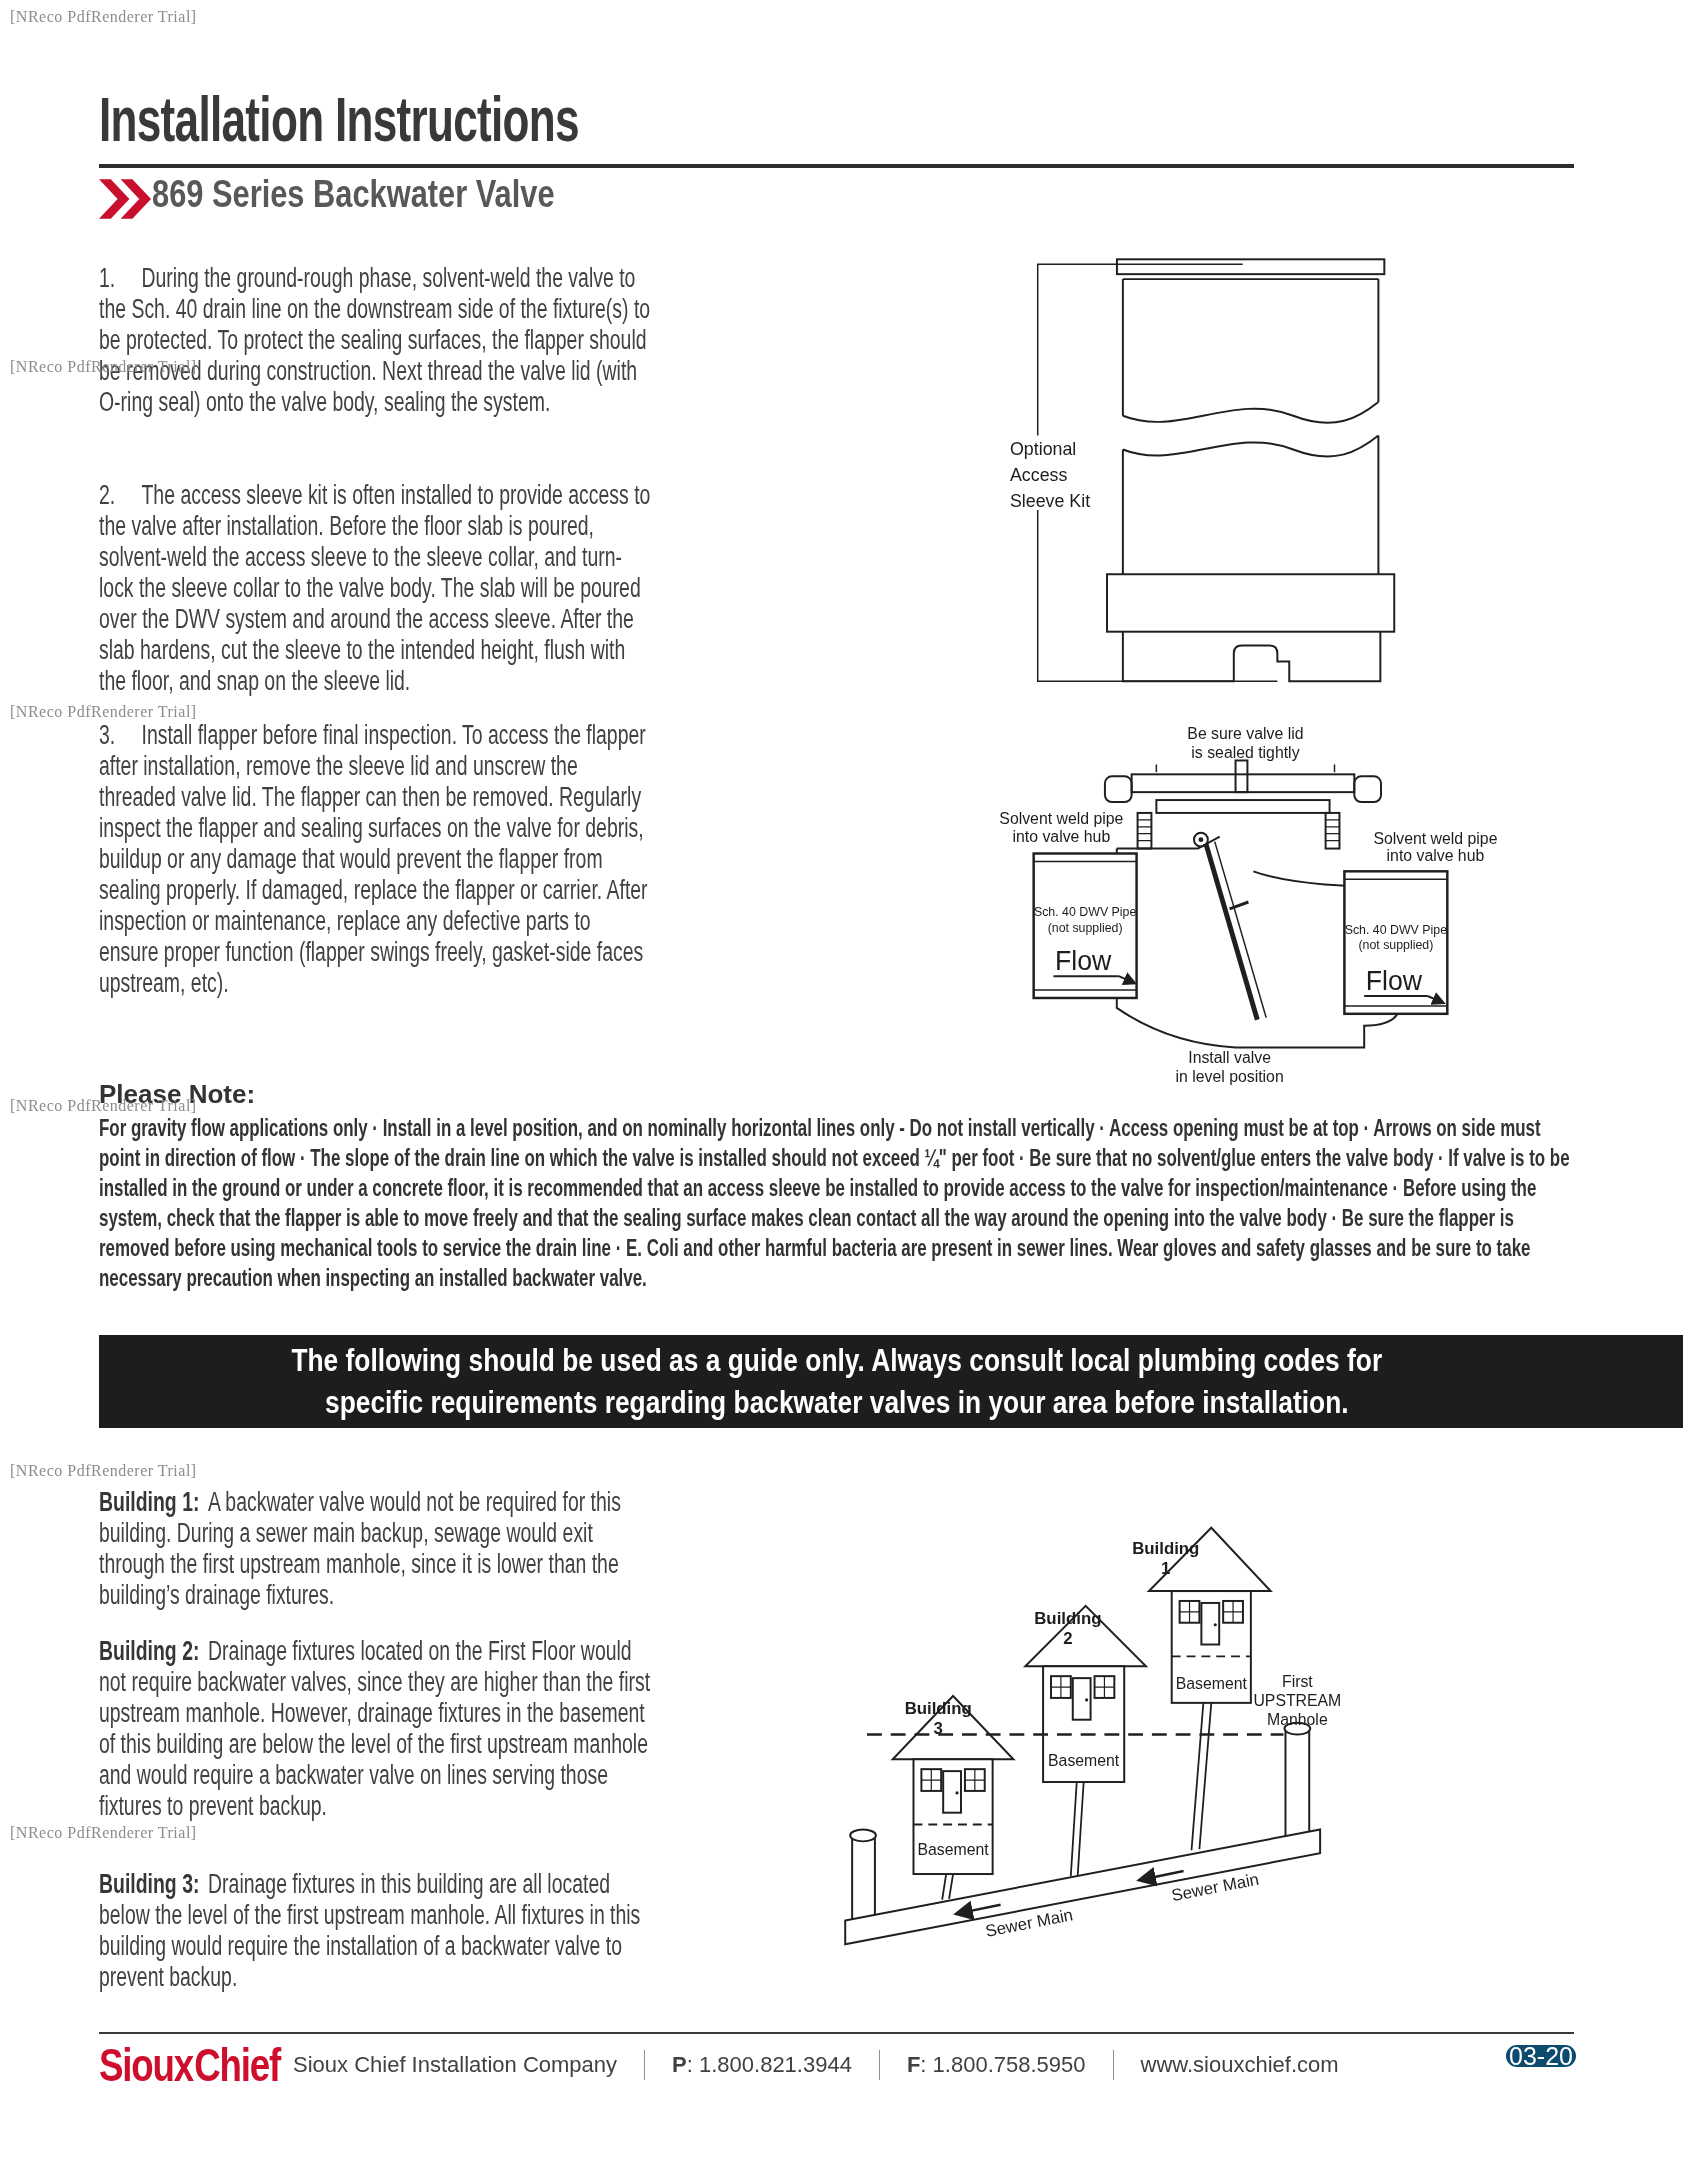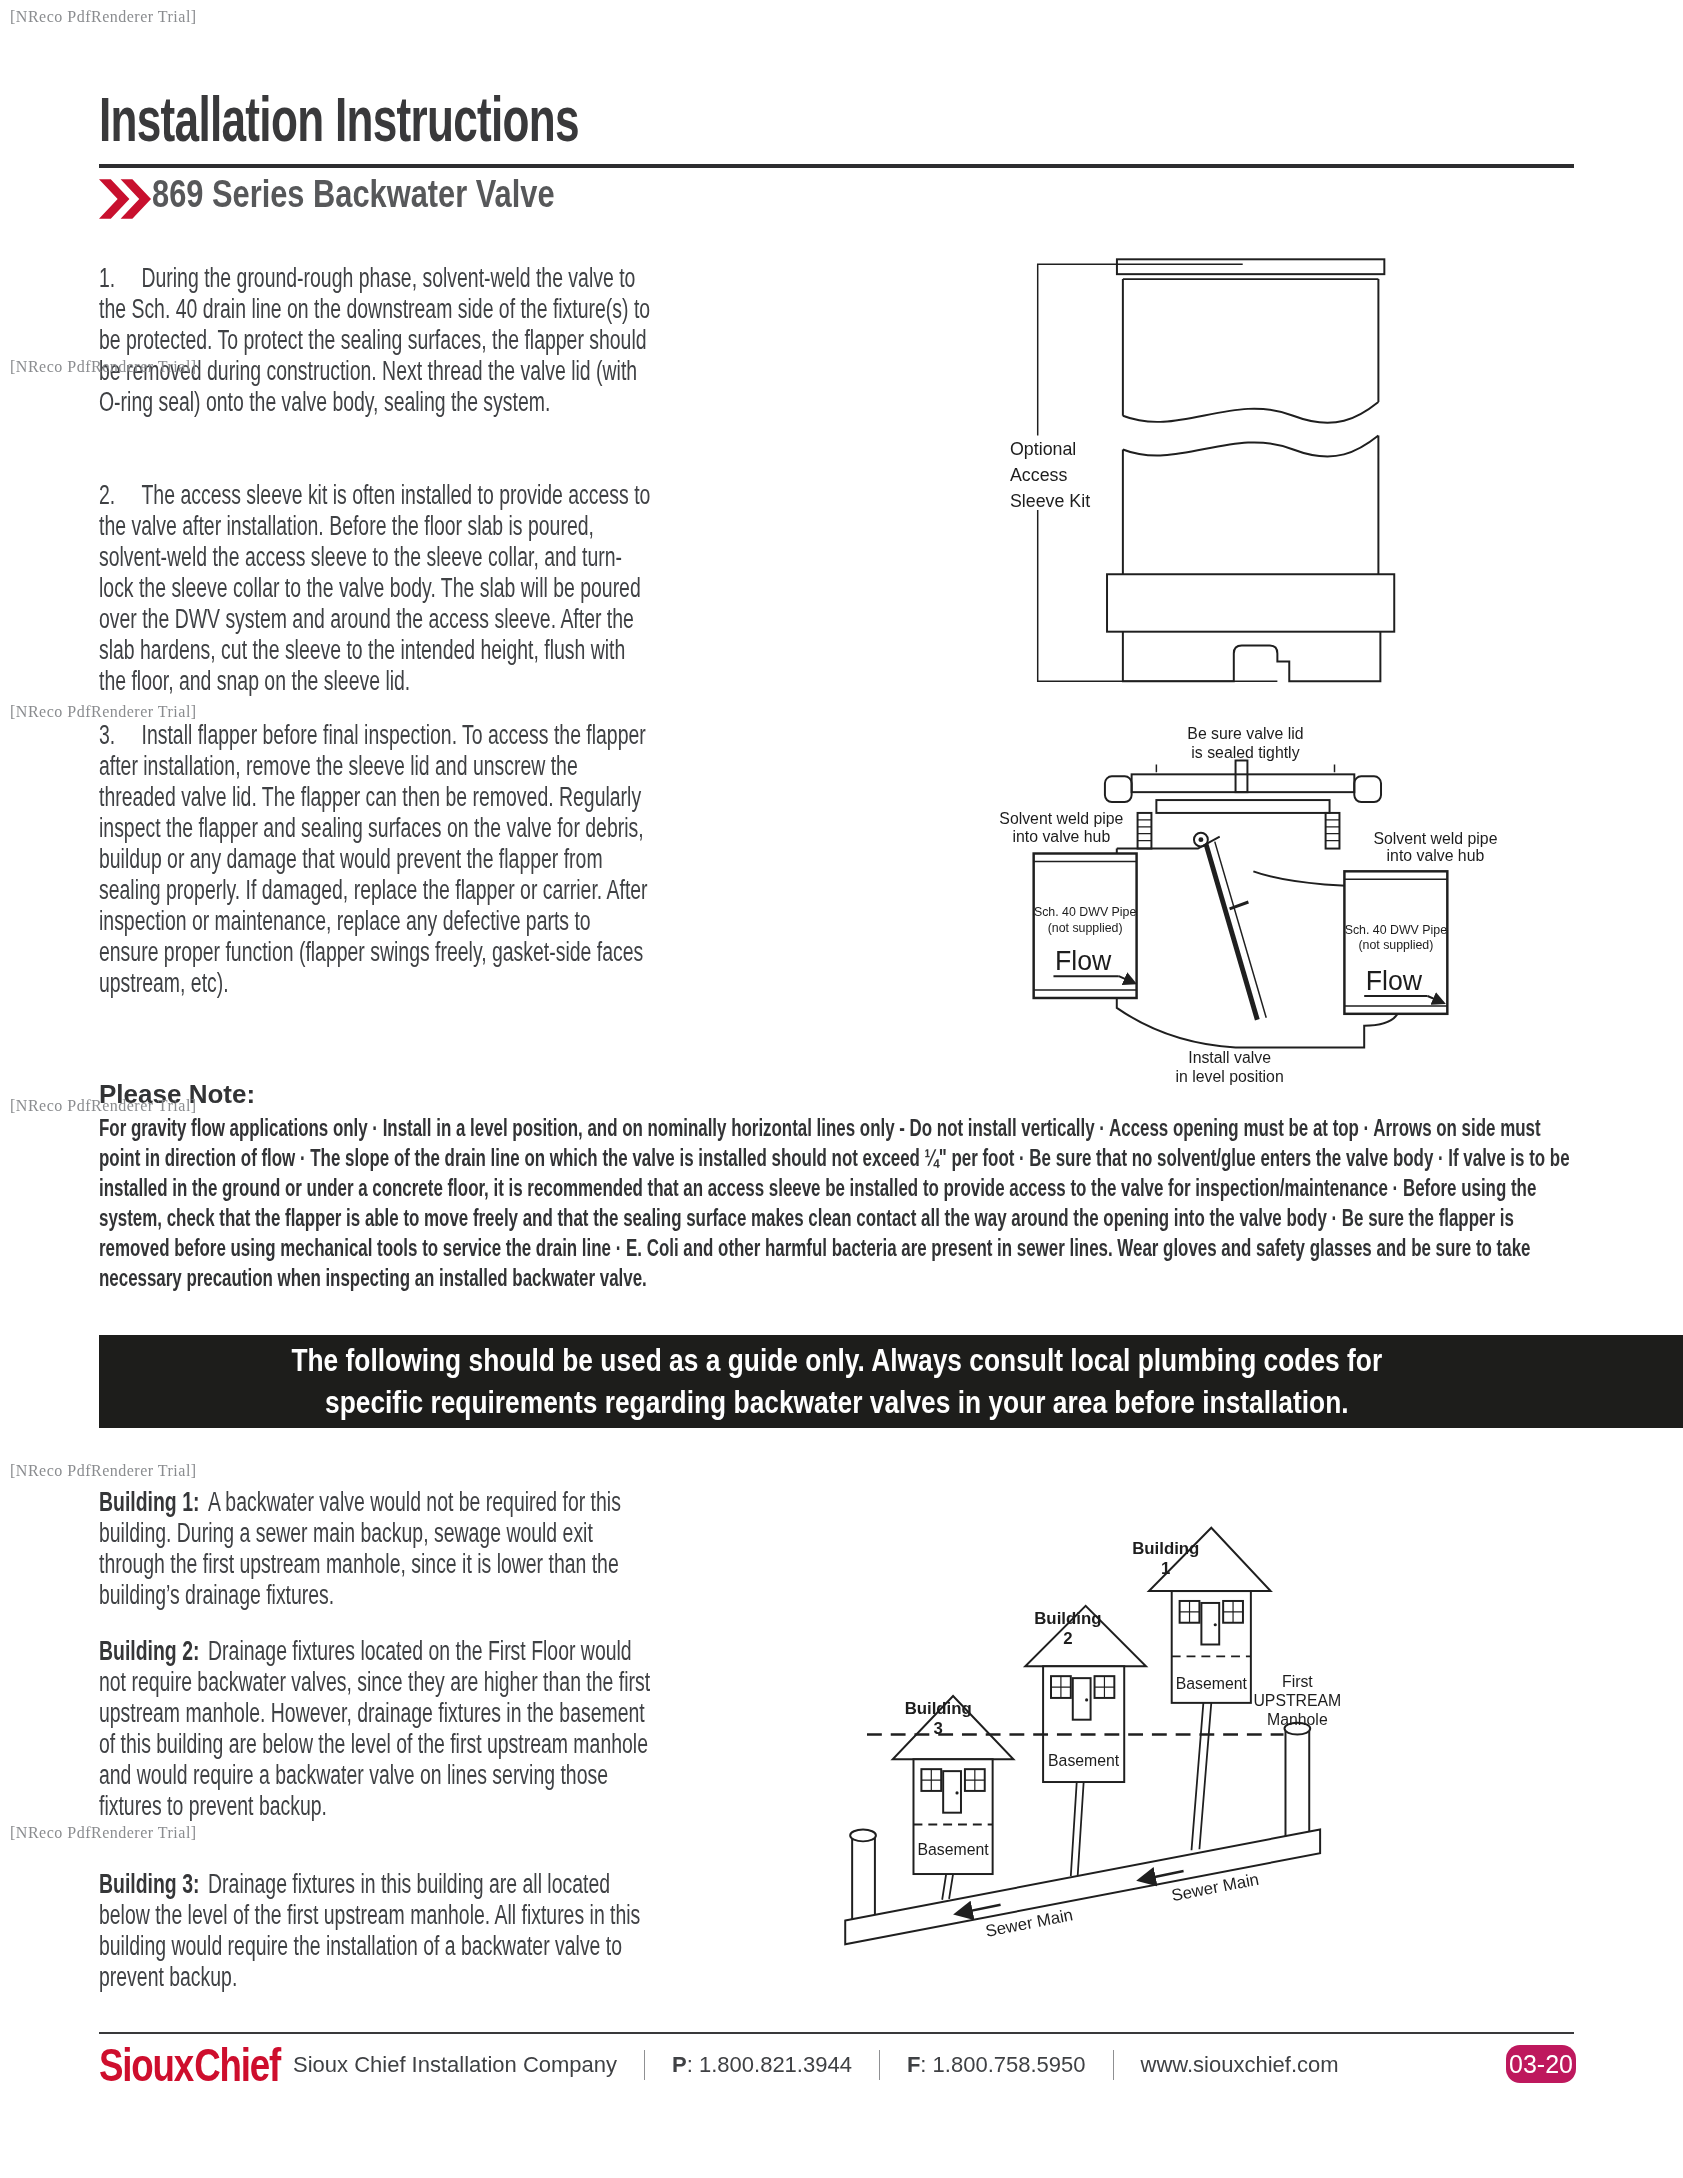--- a/index.html
+++ b/index.html
@@ -25,21 +25,21 @@
   .banner-inner{position:absolute;left:0;top:5px;width:1736px;transform:scaleX(.85);transform-origin:0 0;
       text-align:center;color:#ffffff;font-size:31px;line-height:42px;font-weight:bold;}
   svg text{font-family:"Liberation Sans",sans-serif;fill:#1d1d1d;}
   .diagram{position:absolute;z-index:3;}
   .foot-rule{position:absolute;left:99px;top:2032px;width:1475px;height:2px;background:#39393b;}
   .logo{position:absolute;left:99px;top:2037px;font-size:47px;font-weight:bold;color:#CE0E2D;
       transform:scaleX(.78);transform-origin:0 0;letter-spacing:-1.5px;word-spacing:-10px;white-space:nowrap;}
   .foot-row{position:absolute;left:293px;top:2045px;height:40px;display:flex;align-items:center;
       font-size:22px;color:#3f4144;white-space:nowrap;}
   .foot-div{width:1px;height:30px;background:#8f9092;margin:0 27px;}
-  .code-box{position:absolute;left:1506px;top:2045px;width:70px;height:38px;background:#be185d;
+  .code-box{position:absolute;left:1506px;top:2045px;width:70px;height:22px;background:#0c4a6e;
       display:flex;align-items:center;justify-content:center;color:#ffffff;font-size:25px;z-index:4;border-radius:14px;}
 </style>
 </head>
 <body>
 
 <div id="page">
 
   <div class="wm" style="top:8px">[NReco PdfRenderer Trial]</div>
   <div class="wm over" style="top:358px">[NReco PdfRenderer Trial]</div>
   <div class="wm" style="top:703px">[NReco PdfRenderer Trial]</div>

